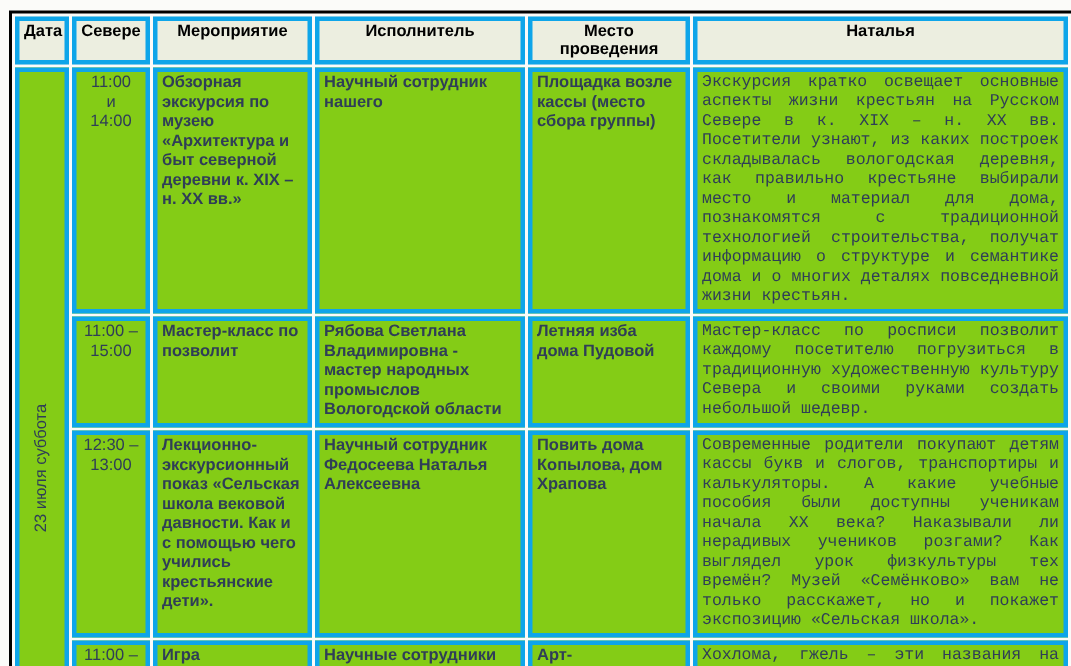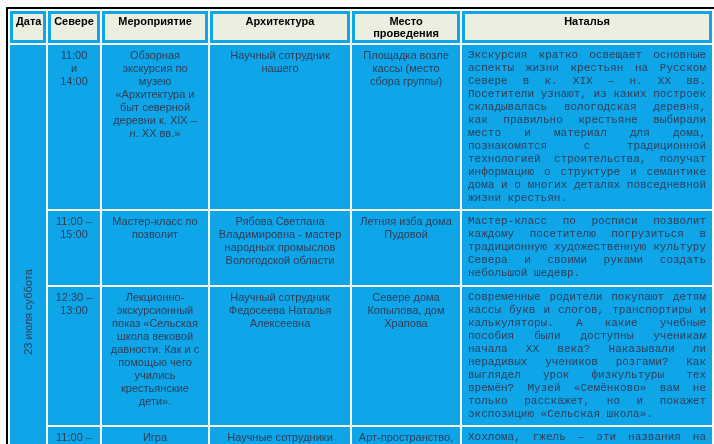--- a/index.html
+++ b/index.html
@@ -36,38 +36,38 @@
     background: #eceee0;
     color: #000;
     font-size: 11px;
     font-weight: bold;
     text-align: center;
     vertical-align: middle;
     height: 16px;
     padding: 1px 2px;
   }
   td.cell {
-    background: #0ea5e9;
+    background: #84cc16;
     color: #2f3e57;
     font-size: 11px;
     line-height: 13px;
   }
   td.date-cell { position: relative; }
   .date-rotated {
     position: absolute;
     left: 50%;
     top: 50%;
     transform: translate(-50%, -50%) rotate(-90deg);
     white-space: nowrap;
     font-size: 11px;
     color: #2f3e57;
   }
   td.time { text-align: center; white-space: pre-line; }
   td.time.center { text-align: center; }
-  td.event, td.performer, td.venue { text-align: center; }
+  td.event, td.performer, td.venue { text-align: left; font-weight: bold; }
   td.desc { text-align: justify; padding: 1px 4px; font-family: Liberation Mono, monospace; }
   tr.r1 { height: 104px; }
   tr.r2 { height: 74px; }
   tr.r3 { height: 104px; }
   tr.r4 { height: 114px; }
 </style>
 </head>
 <body>
 
 <div class="page">
@@ -78,21 +78,21 @@
       <col style="width:106px">
       <col style="width:140px">
       <col style="width:108px">
       <col style="width:250px">
     </colgroup>
     <tbody>
         <tr>
       <th class="hdr">Дата</th>
       <th class="hdr">Севере</th>
       <th class="hdr">Мероприятие</th>
-      <th class="hdr">Архитектура</th>
+      <th class="hdr">Исполнитель</th>
       <th class="hdr">Место проведения</th>
       <th class="hdr">Наталья</th>
     </tr>
     <tr class="r1">
       <td class="cell date-cell" rowspan="4">
         <span class="date-rotated">23 июля суббота</span>
       </td>
       <td class="cell time center">11:00
 и
 14:00</td>
@@ -107,21 +107,21 @@
       <td class="cell event">Мастер-класс по позволит</td>
       <td class="cell performer">Рябова Светлана Владимировна - мастер народных промыслов Вологодской области</td>
       <td class="cell venue">Летняя изба дома Пудовой</td>
       <td class="cell desc">Мастер-класс по росписи позволит каждому посетителю погрузиться в традиционную художественную культуру Севера и своими руками создать небольшой шедевр.</td>
     </tr>
     <tr class="r3">
       <td class="cell time">12:30 –
 13:00</td>
       <td class="cell event">Лекционно-экскурсионный показ «Сельская школа вековой давности. Как и с помощью чего учились крестьянские дети».</td>
       <td class="cell performer">Научный сотрудник Федосеева Наталья Алексеевна</td>
-      <td class="cell venue">Севере дома Копылова, дом Храпова</td>
+      <td class="cell venue">Повить дома Копылова, дом Храпова</td>
       <td class="cell desc">Современные родители покупают детям кассы букв и слогов, транспортиры и калькуляторы. А какие учебные пособия были доступны ученикам начала XX века? Наказывали ли нерадивых учеников розгами? Как выглядел урок физкультуры тех времён? Музей «Семёнково» вам не только расскажет, но и покажет экспозицию «Сельская школа».</td>
     </tr>
     <tr class="r4">
       <td class="cell time">11:00 –
 15:00</td>
       <td class="cell event">Игра «Путешествие за красотой» в рамках проекта «Дорогами грифонов и райских кущ»</td>
       <td class="cell performer">Научные сотрудники музея</td>
       <td class="cell venue">Арт-пространство, напротив дома Копылова</td>
       <td class="cell desc">Хохлома, гжель – эти названия на слуху у любого россиянина, а вот о северных росписях знает далеко не каждый. Музей «Семёнково» приглашает посетителей отправиться в «Путешествие за красотой» – под руководством сотрудника музея совершить виртуальную поездку по Вологодской области, открывая для себя малоизвестные росписи разных уголков нашего края.</td>
     </tr>

